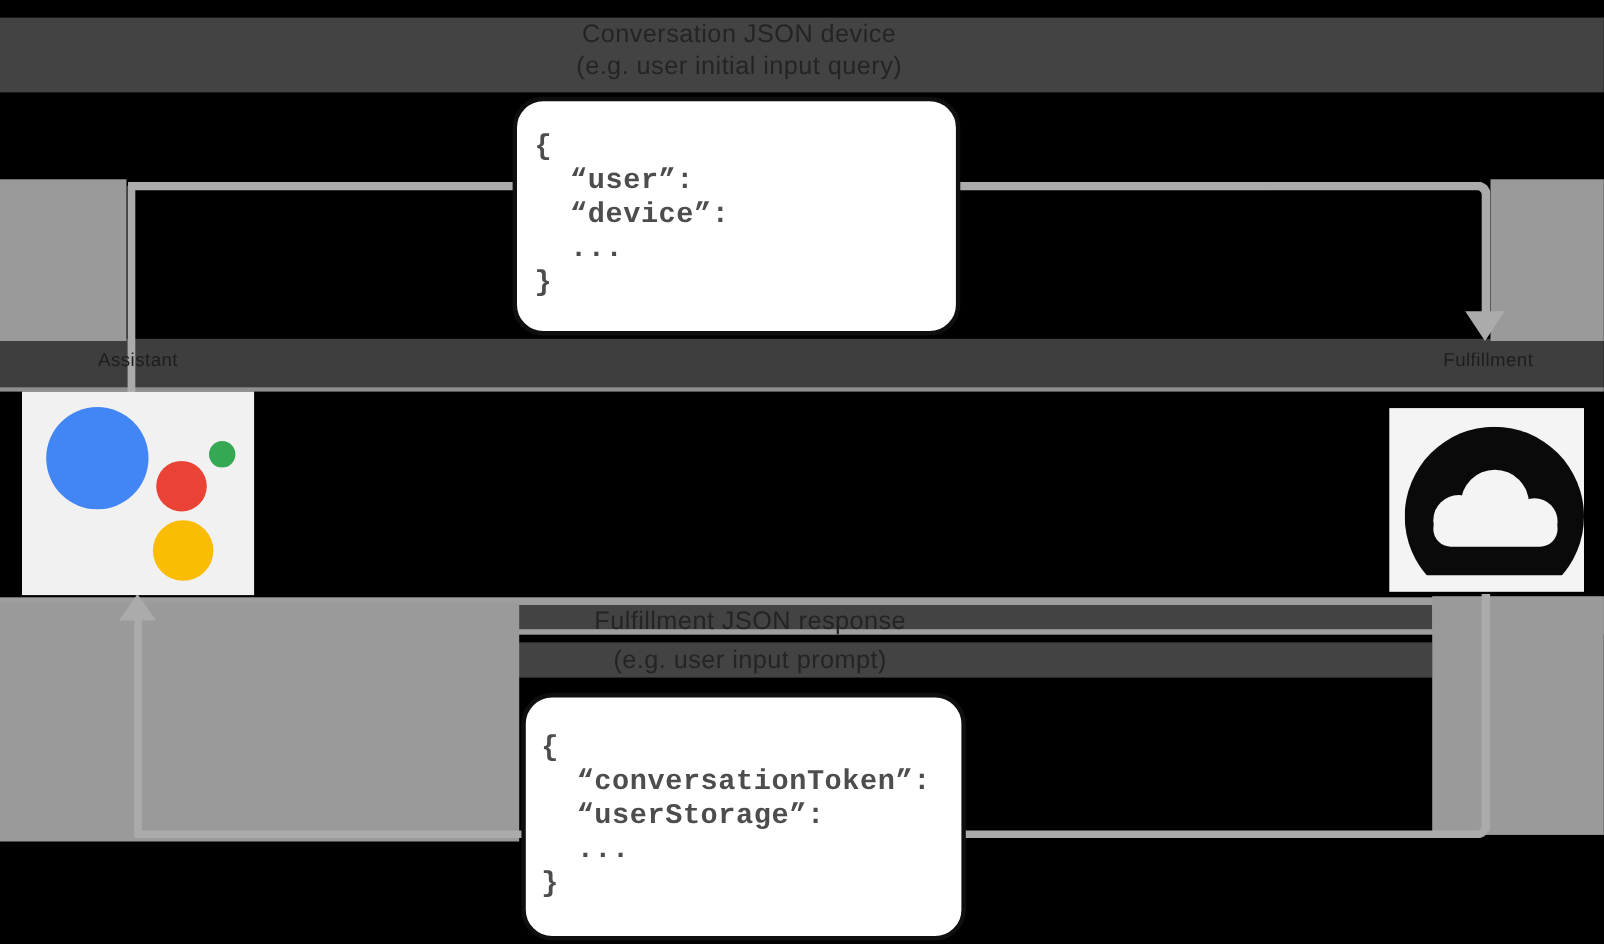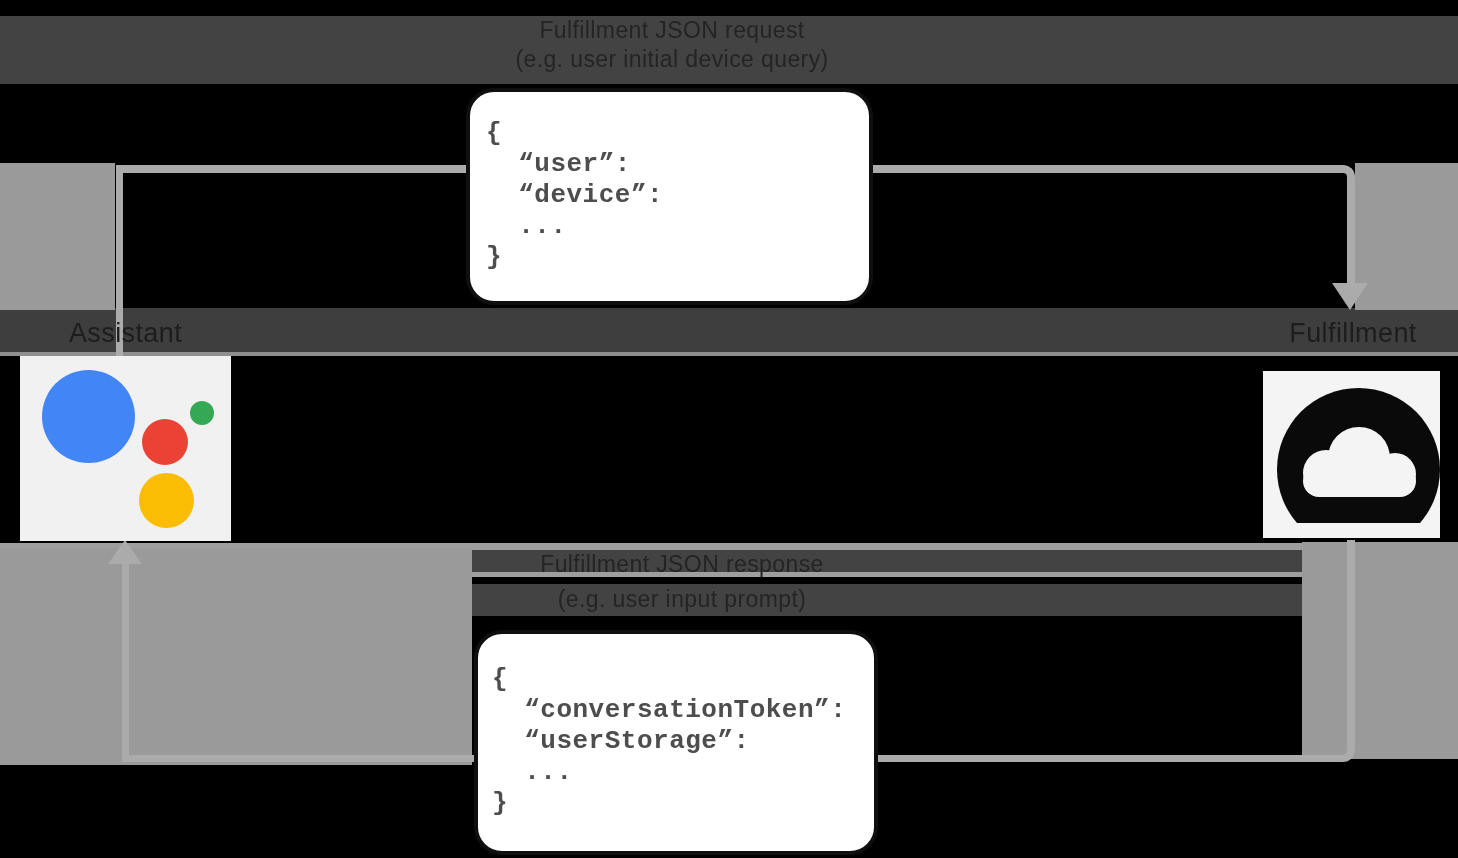--- a/index.html
+++ b/index.html
@@ -36,21 +36,21 @@
     border-left:17px solid transparent;border-right:17px solid transparent;
     border-bottom:24px solid #ababab;
   }
   
   .lbl{
     position:absolute;text-align:center;color:#242424;
     font-size:23px;letter-spacing:.4px;white-space:nowrap;
   }
   .lbl-name{
     position:absolute;text-align:center;color:#1d1d1d;
-    font-size:27px;letter-spacing:.4px;white-space:nowrap;
+    font-size:17px;letter-spacing:.4px;white-space:nowrap;
   }
   
   .json-box{
     position:absolute;background:#fff;border:4px solid #0f0f0f;border-radius:28px;
     box-sizing:border-box;
   }
   .json-box pre{
     margin:0;font-family:"Liberation Mono",monospace;font-weight:bold;
     font-size:26px;line-height:31px;color:#4d4d4d;letter-spacing:.5px;
   }
@@ -78,22 +78,22 @@
 <div class="gray-rect" style="left:1302px;top:542px;width:156px;height:217px;"></div>
 
 <div class="arrow-top-tail"></div>
 <div class="arrow-top-l"></div>
 <div class="arrowhead-down"></div>
 
 <div class="arrow-bottom-l"></div>
 <div class="arrow-bottom-tail"></div>
 <div class="arrowhead-up"></div>
 
-<div class="lbl" style="left:372px;top:17px;width:600px;">Fulfillment JSON request</div>
-<div class="lbl" style="left:372px;top:46px;width:600px;">(e.g. user initial device query)</div>
+<div class="lbl" style="left:372px;top:17px;width:600px;">Conversation JSON device</div>
+<div class="lbl" style="left:372px;top:46px;width:600px;">(e.g. user initial input query)</div>
 
 <div class="lbl" style="left:382px;top:551px;width:600px;">Fulfillment JSON response</div>
 <div class="lbl" style="left:382px;top:586px;width:600px;">(e.g. user input prompt)</div>
 
 <div class="lbl-name" style="left:20px;top:318px;width:211px;">Assistant</div>
 <div class="lbl-name" style="left:1258px;top:318px;width:190px;text-align:center;">Fulfillment</div>
 
 <div class="json-box" style="left:466px;top:88px;width:407px;height:217px;">
   <pre style="position:absolute;left:16px;top:26px;">{
   “user”:

